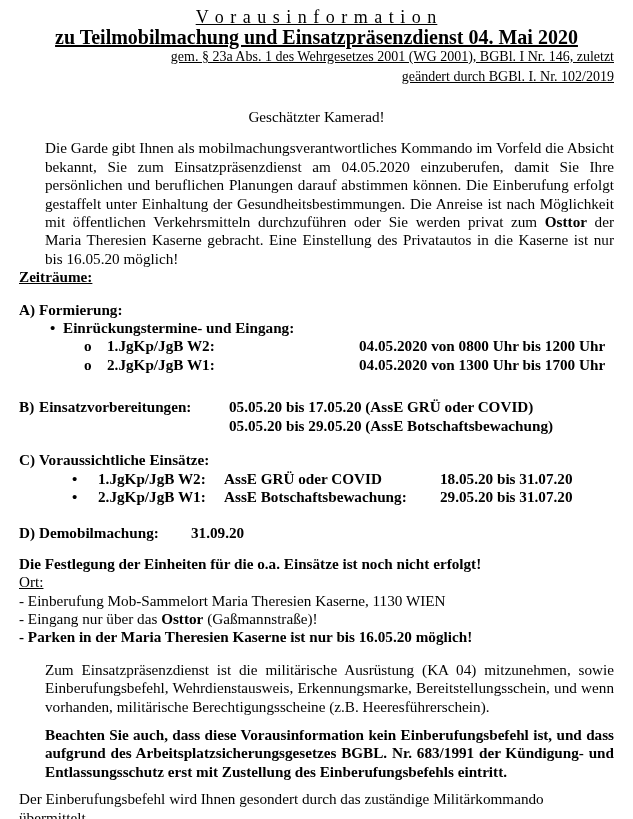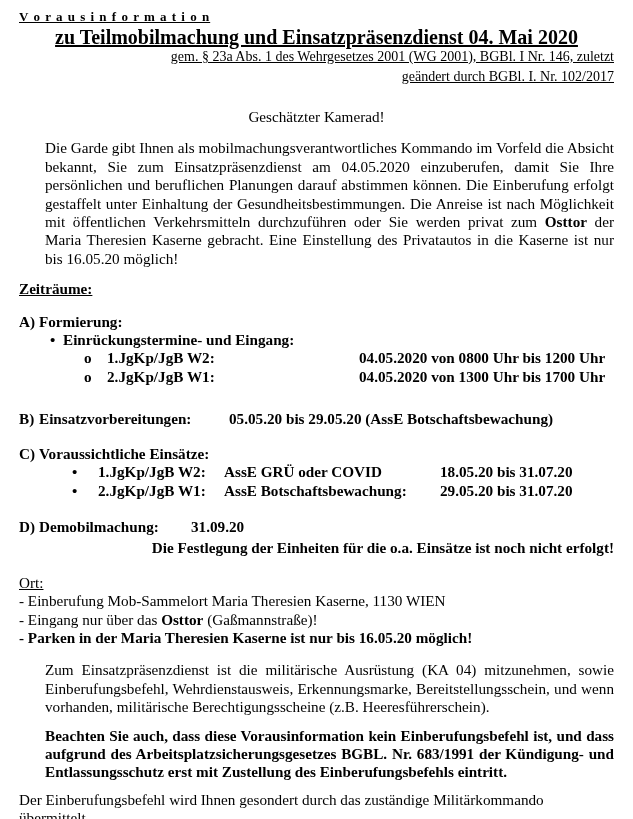--- a/index.html
+++ b/index.html
@@ -15,28 +15,28 @@
     font-size: 15.2px;
     line-height: 18.4px;
     overflow: hidden;
   }
   .u { text-decoration: underline; }
   .b { font-weight: bold; }
   .just { text-align: justify; margin-left: 26px; }
   p { margin: 0; }
 
   
-  .h-line1 { text-align: left; font-weight: bold; font-size: 13px; line-height: 20px; letter-spacing: 1px; }
+  .h-line1 { text-align: center; font-weight: normal; font-size: 18px; line-height: 20px; letter-spacing: 1px; }
   .h-line2 { text-align: center; font-weight: bold; font-size: 20px; line-height: 20px; }
   .h-line3 { text-align: right; font-size: 14px; line-height: 19.5px; }
 
   .salutation { margin-top: 22px; text-align: center; }
   .intro { margin-top: 13px; }
 
-  .zeit-heading { margin-top: 12px; font-weight: bold; }
+  .zeit-heading { margin-top: 0; font-weight: bold; }
 
   
   .sec-a { margin-top: 14px; font-weight: bold; }
   .sec-head { display: flex; }
   .sec-label { width: 20px; flex-shrink: 0; }
   .a-bullet-line { display: flex; }
   .a-bullet-line .dot { margin-left: 31px; width: 13px; flex-shrink: 0; }
   .a-row { display: flex; }
   .a-row .ob { margin-left: 65px; width: 23px; flex-shrink: 0; }
   .a-row .a-unit { width: 252px; flex-shrink: 0; }
@@ -49,38 +49,38 @@
   .sec-c { margin-top: 16px; font-weight: bold; }
   .c-row { display: flex; }
   .c-row .dot { margin-left: 53px; width: 26px; flex-shrink: 0; }
   .c-row .c-unit { width: 126px; flex-shrink: 0; }
   .c-row .c-mission { width: 216px; flex-shrink: 0; }
 
   
   .sec-d { margin-top: 18px; font-weight: bold; display: flex; }
   .d-title { width: 152px; flex-shrink: 0; }
 
-  .notice { margin-top: 3px; text-align: right; font-weight: bold; }
+  .notice { margin-top: 12px; text-align: left; font-weight: bold; }
 
-  .ort-block { margin-top: 16px; }
+  .ort-block { margin-top: 0; }
 
   .equip { margin-top: 14px; }
   .warning { margin-top: 10px; font-weight: bold; }
   .closing { margin-top: 9px; }
 </style>
 </head>
 <body>
 
 <div class="page">
 
   <div class="title-block">
     <div class="h-line1"><span class="u">V o r a u s i n f o r m a t i o n</span></div>
     <div class="h-line2"><span class="u">zu Teilmobilmachung und Einsatzpräsenzdienst 04. Mai 2020</span></div>
     <div class="h-line3"><span class="u">gem. § 23a Abs. 1 des Wehrgesetzes 2001 (WG 2001), BGBl. I Nr. 146, zuletzt</span></div>
-    <div class="h-line3"><span class="u">geändert durch BGBl. I. Nr. 102/2017</span></div>
+    <div class="h-line3"><span class="u">geändert durch BGBl. I. Nr. 102/2019</span></div>
   </div>
 
   <div class="salutation">Geschätzter Kamerad!</div>
 
   <p class="intro just"><span>Die Garde gibt Ihnen als mobilmachungsverantwortliches Kommando im Vorfeld die Absicht bekannt, Sie zum Einsatzpräsenzdienst am 04.05.2020 einzuberufen, damit Sie Ihre persönlichen und beruflichen Planungen darauf abstimmen können. Die Einberufung erfolgt gestaffelt unter Einhaltung der Gesundheitsbestimmungen. Die Anreise ist nach Möglichkeit mit öffentlichen Verkehrsmitteln durchzuführen oder Sie werden privat zum </span><span class="b">Osttor</span><span> der Maria Theresien Kaserne gebracht. Eine Einstellung des Privatautos in die Kaserne ist nur bis 16.05.20 möglich!</span></p>
 
   <div class="zeit-heading"><span class="u">Zeiträume:</span></div>
 
   <div class="sec-a">
     <div class="sec-head">
@@ -102,20 +102,21 @@
       <span>04.05.2020 von 1300 Uhr bis 1700 Uhr</span>
     </div>
   </div>
 
   <div class="sec-b">
     <div class="b-head">
       <span class="sec-label">B)</span>
       <span>Einsatzvorbereitungen:</span>
     </div>
     <div class="b-dates">
+      <div>05.05.20 bis 17.05.20 (AssE GRÜ oder COVID)</div>
       <div>05.05.20 bis 29.05.20 (AssE Botschaftsbewachung)</div>
     </div>
   </div>
 
   <div class="sec-c">
     <div class="sec-head">
       <span class="sec-label">C)</span>
       <span>Voraussichtliche Einsätze:</span>
     </div>
     <div class="c-row">

